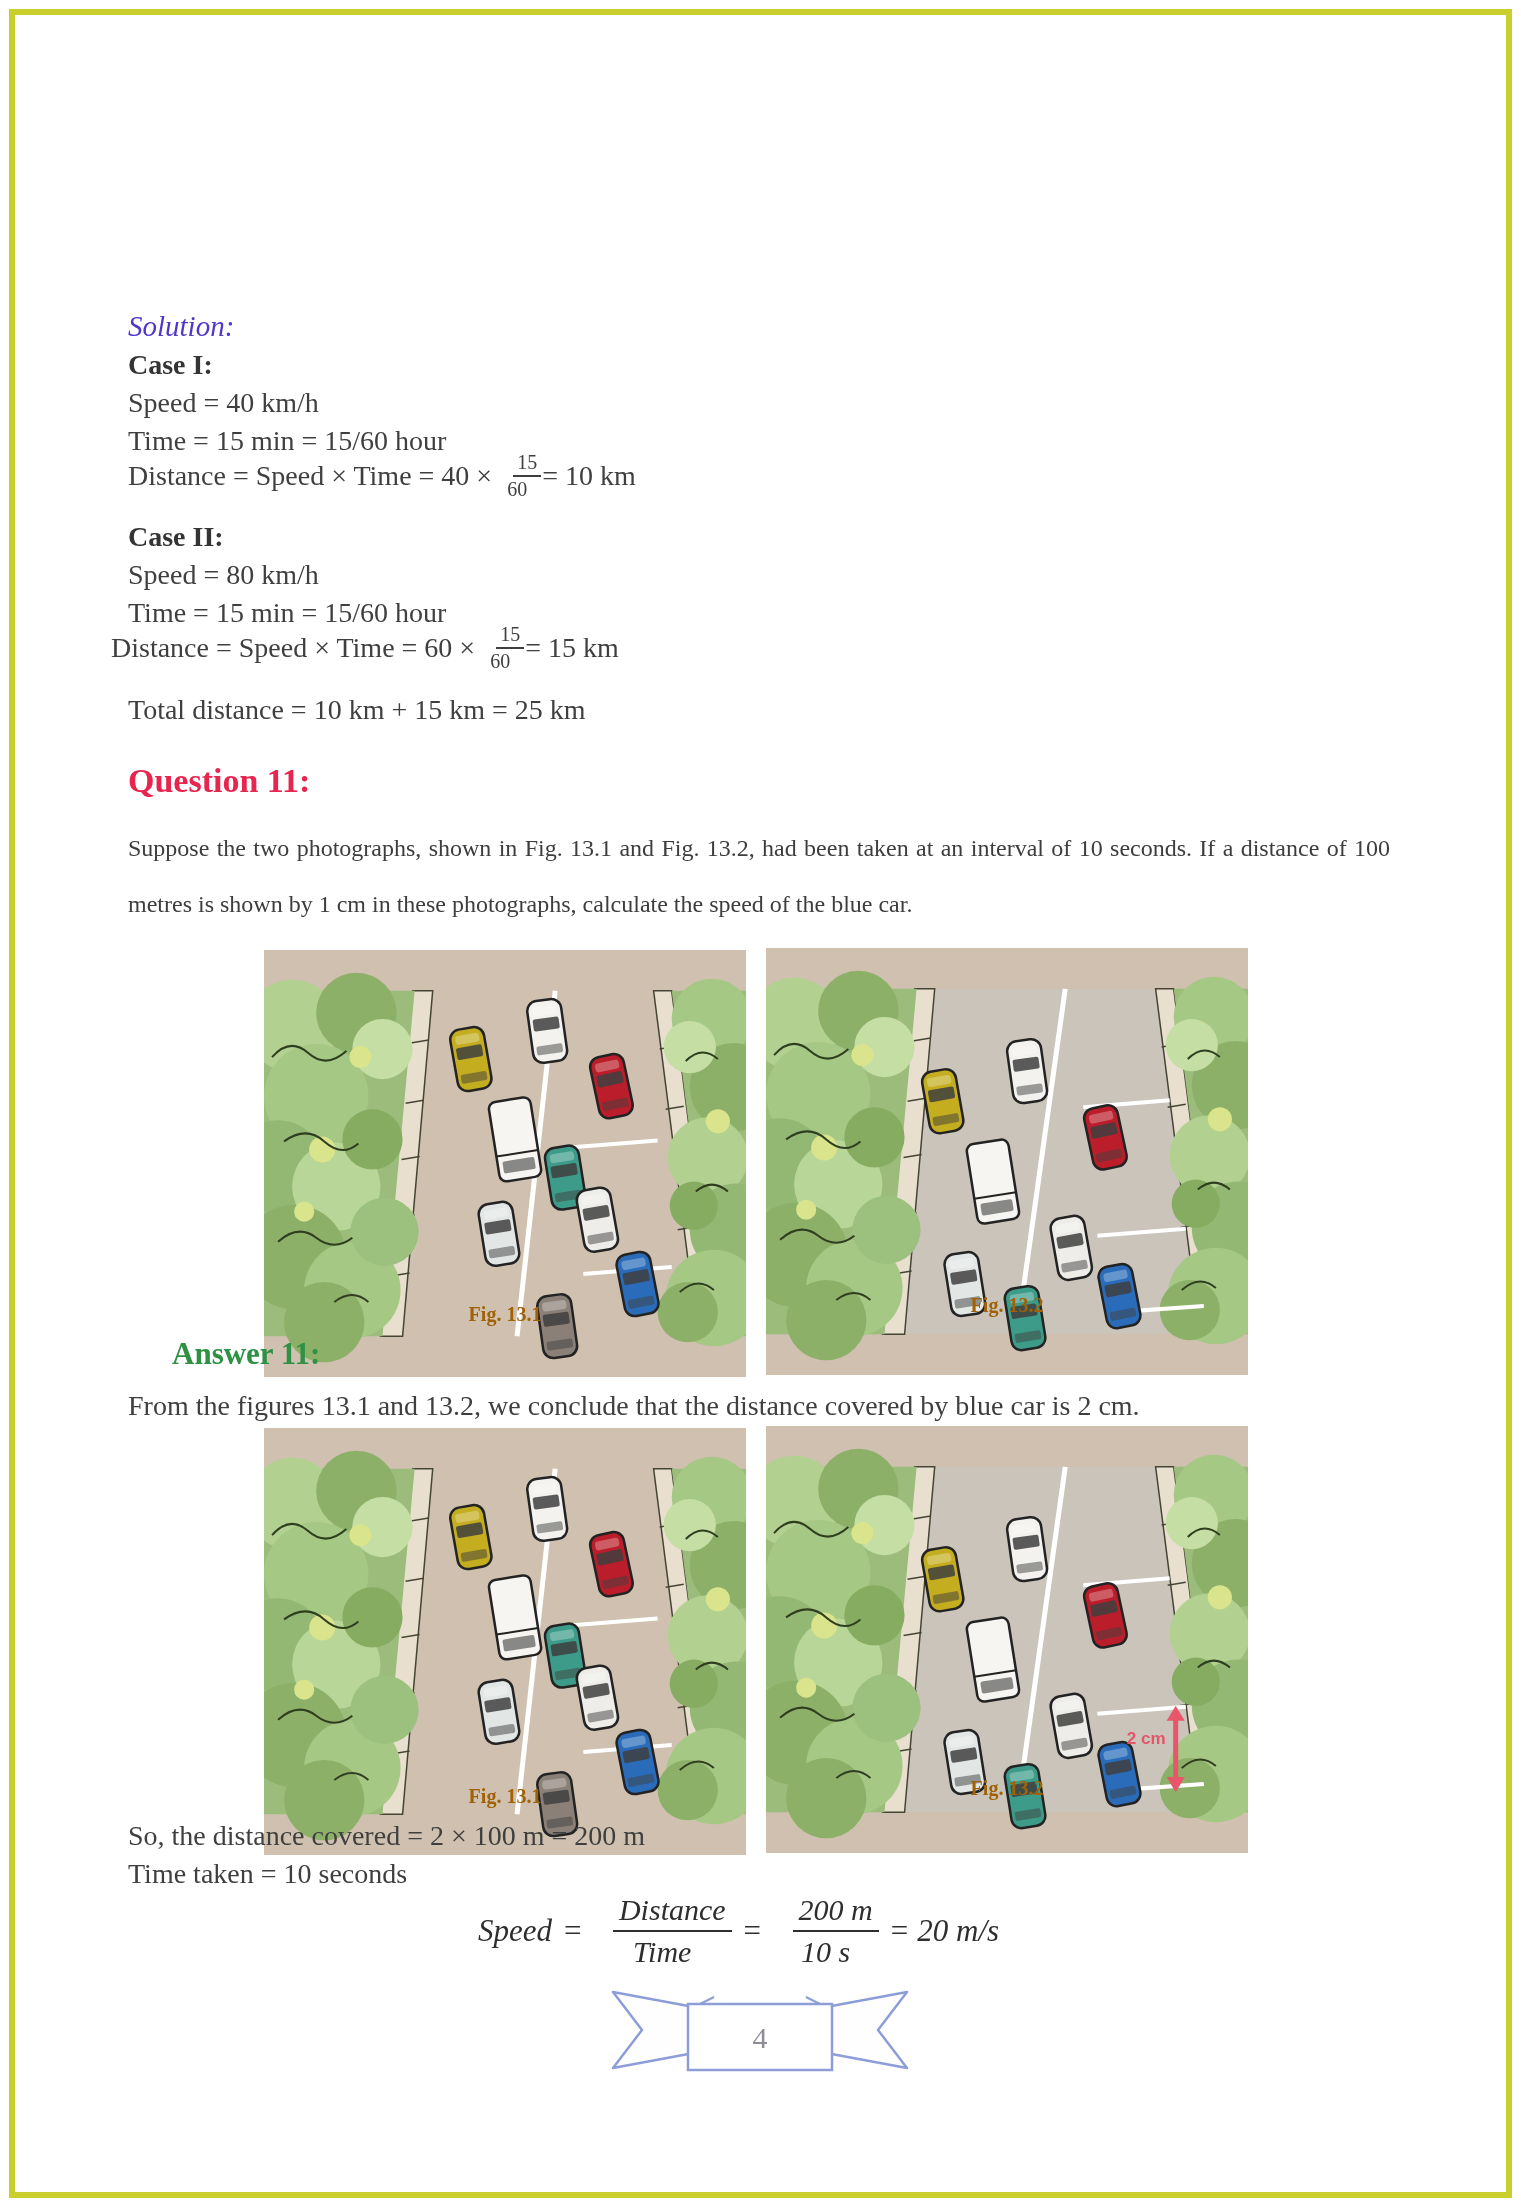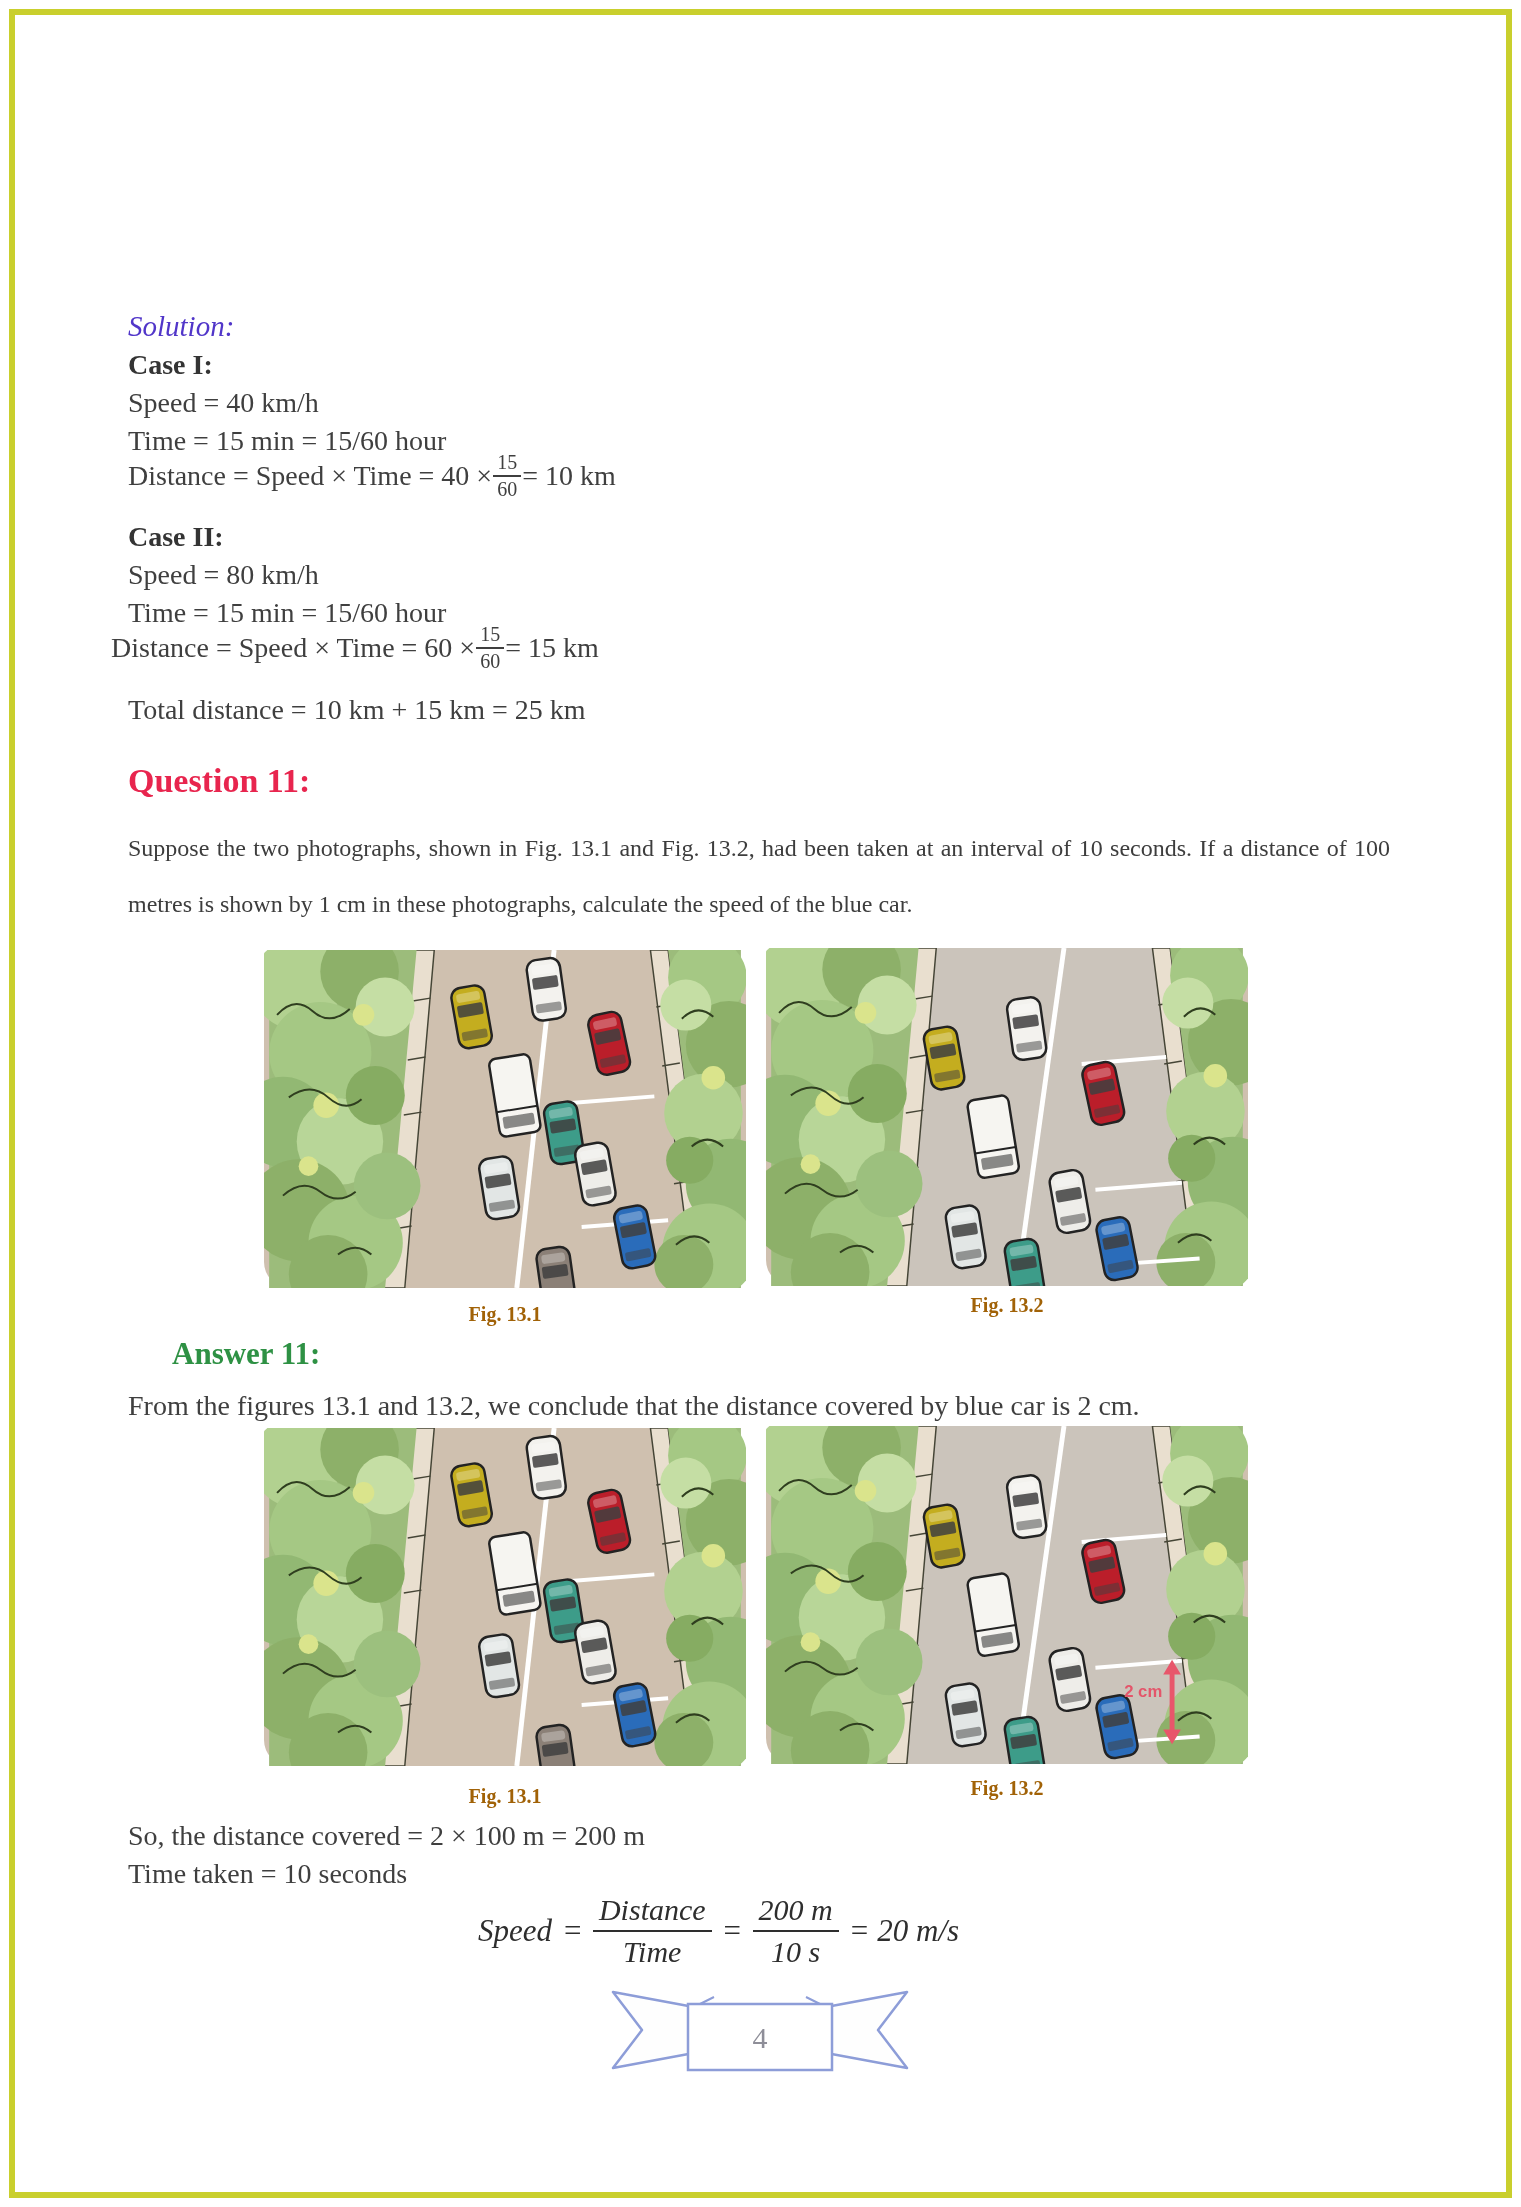--- a/index.html
+++ b/index.html
@@ -15,24 +15,24 @@
   .abs { position:absolute; }
   .line { font-size:28px; white-space:nowrap; }
   .bold { font-weight:bold; color:#343434; }
   .sol-heading { font-size:29px; color:#5136c9; }
   .q-heading { font-size:34px; font-weight:bold; color:#e8254e; }
   .a-heading { font-size:31px; font-weight:bold; color:#2e9144; }
   .para { font-size:24px; line-height:56px; text-align:justify; color:#3d3d3d; }
   .eqrow { display:flex; align-items:center; gap:1px; font-size:28px; white-space:nowrap; }
   .frac { display:inline-flex; flex-direction:column; align-items:center; line-height:1.05; }
   .frac-sm { font-size:20px; }
-  .frac .num { border-bottom:2px solid #3f3f3f; padding:0 4px 2px 4px; }
+  .frac .num { border-bottom:2px solid #3f3f3f; padding:0 4px 2px 4px;margin-left:20px; }
   .frac .den { padding-top:2px; }
   .figure {
-    position:absolute; width:482px; height:338px; background:#cfc0af;border-radius:26px;
+    position:absolute; width:482px; height:427px; background:#cfc0af;
   }
   .figure svg { display:block; width:100%; height:100%; }
   .caption {
     position:absolute; width:482px; text-align:center;
     font-size:20px; font-weight:bold; color:#a16207;
   }
   .formula {
     position:absolute; display:flex; align-items:center; gap:10px;
     font-style:italic; font-size:31px; color:#2e2e2e; white-space:nowrap;
   }

